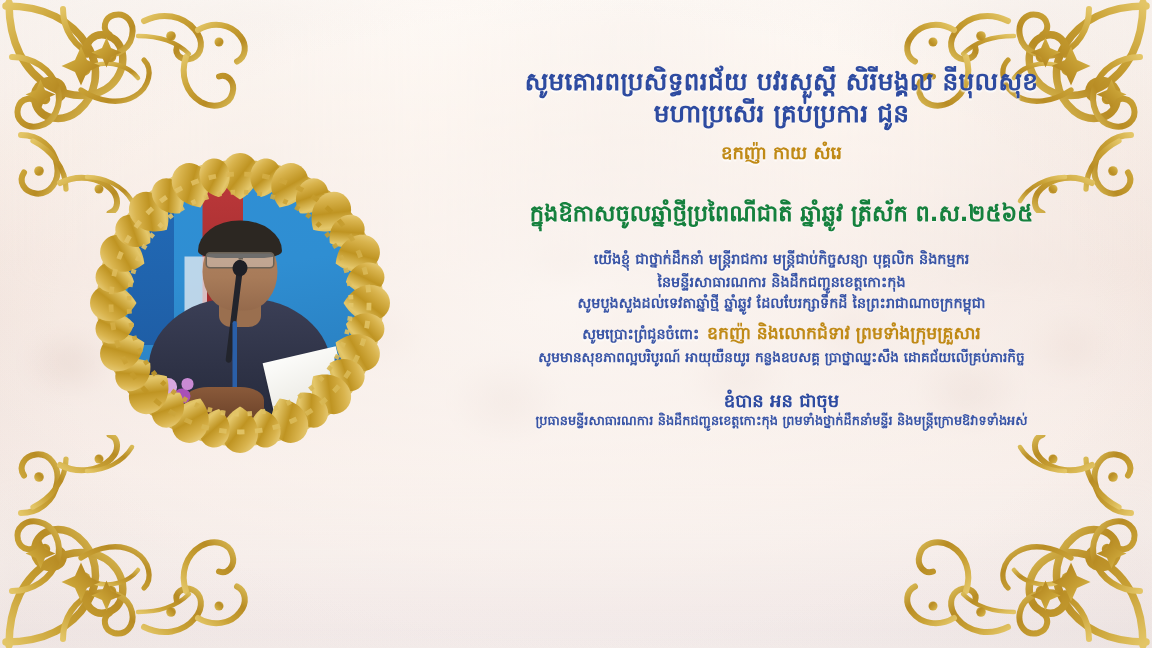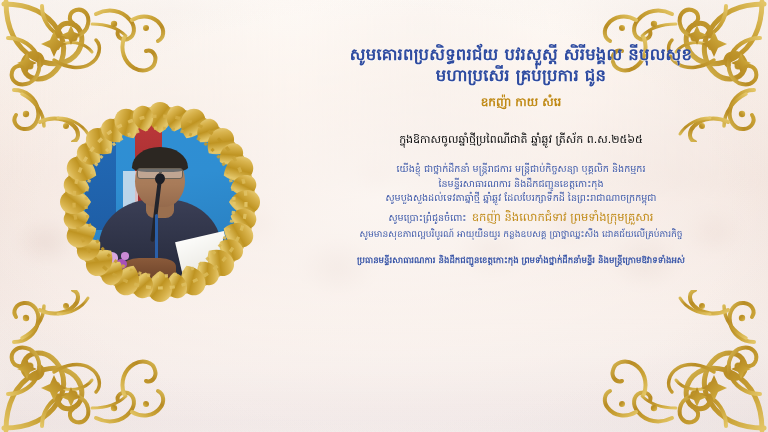--- a/index.html
+++ b/index.html
@@ -202,36 +202,36 @@
     font-size:12px;
     text-shadow:0 1px 1px rgba(255,255,255,.8);
   }
   .gold-sub{
     color:#b58b2a;
     font-weight:700;
     font-size:9px;
     text-shadow:0 1px 1px rgba(255,255,255,.75);
   }
   .gold-wish{
-    color:#000000;
-    font-weight:400;
-    font-size:11px;
+    color:#15803d;
+    font-weight:700;
+    font-size:15px;
     text-shadow:0 1px 1px rgba(255,255,255,.7);
   }
   .body-blue{
     color:#3a55a6;
     font-size:9.6px;
-    font-weight:400;
+    font-weight:700;
     line-height:1.55;
     text-shadow:0 1px 1px rgba(255,255,255,.8);
   }
   .body-blue.small{ font-size:9.1px; }
   .accent-gold{
     color:#c08a16;
-    font-weight:400;
+    font-weight:700;
     font-size:11.5px;
   }
   .signer{
     color:#2e4ba0;
     font-weight:700;
     font-size:12px;
     text-shadow:0 1px 1px rgba(255,255,255,.85);
   }
   .signer-role{
     color:#3a55a6;
@@ -574,16 +574,17 @@
       <span class="accent-gold">ឧកញ៉ា និងលោកជំទាវ ព្រមទាំងក្រុមគ្រួសារ</span>
     </div>
 
     <div class="tline body-blue small">សូមមានសុខភាពល្អបរិបូរណ៍ អាយុយឺនយូរ កន្លងឧបសគ្គ ប្រាថ្នាឈ្នះសឹង ដោគជ័យលើគ្រប់ភារកិច្ច</div>
 
     <div class="sp-5"></div>
 
 
     <div class="sp-6"></div>
 
+    <div class="tline signer">ឧំបាន អន ជាចុម</div>
     <div class="tline signer-role">ប្រធានមន្ទីរសាធារណការ និងដឹកជញ្ជូនខេត្តកោះកុង ព្រមទាំងថ្នាក់ដឹកនាំមន្ទីរ និងមន្ត្រីក្រោមឱវាទទាំងអស់</div>
   </div>
 
 </div>
 
 </body></html>

